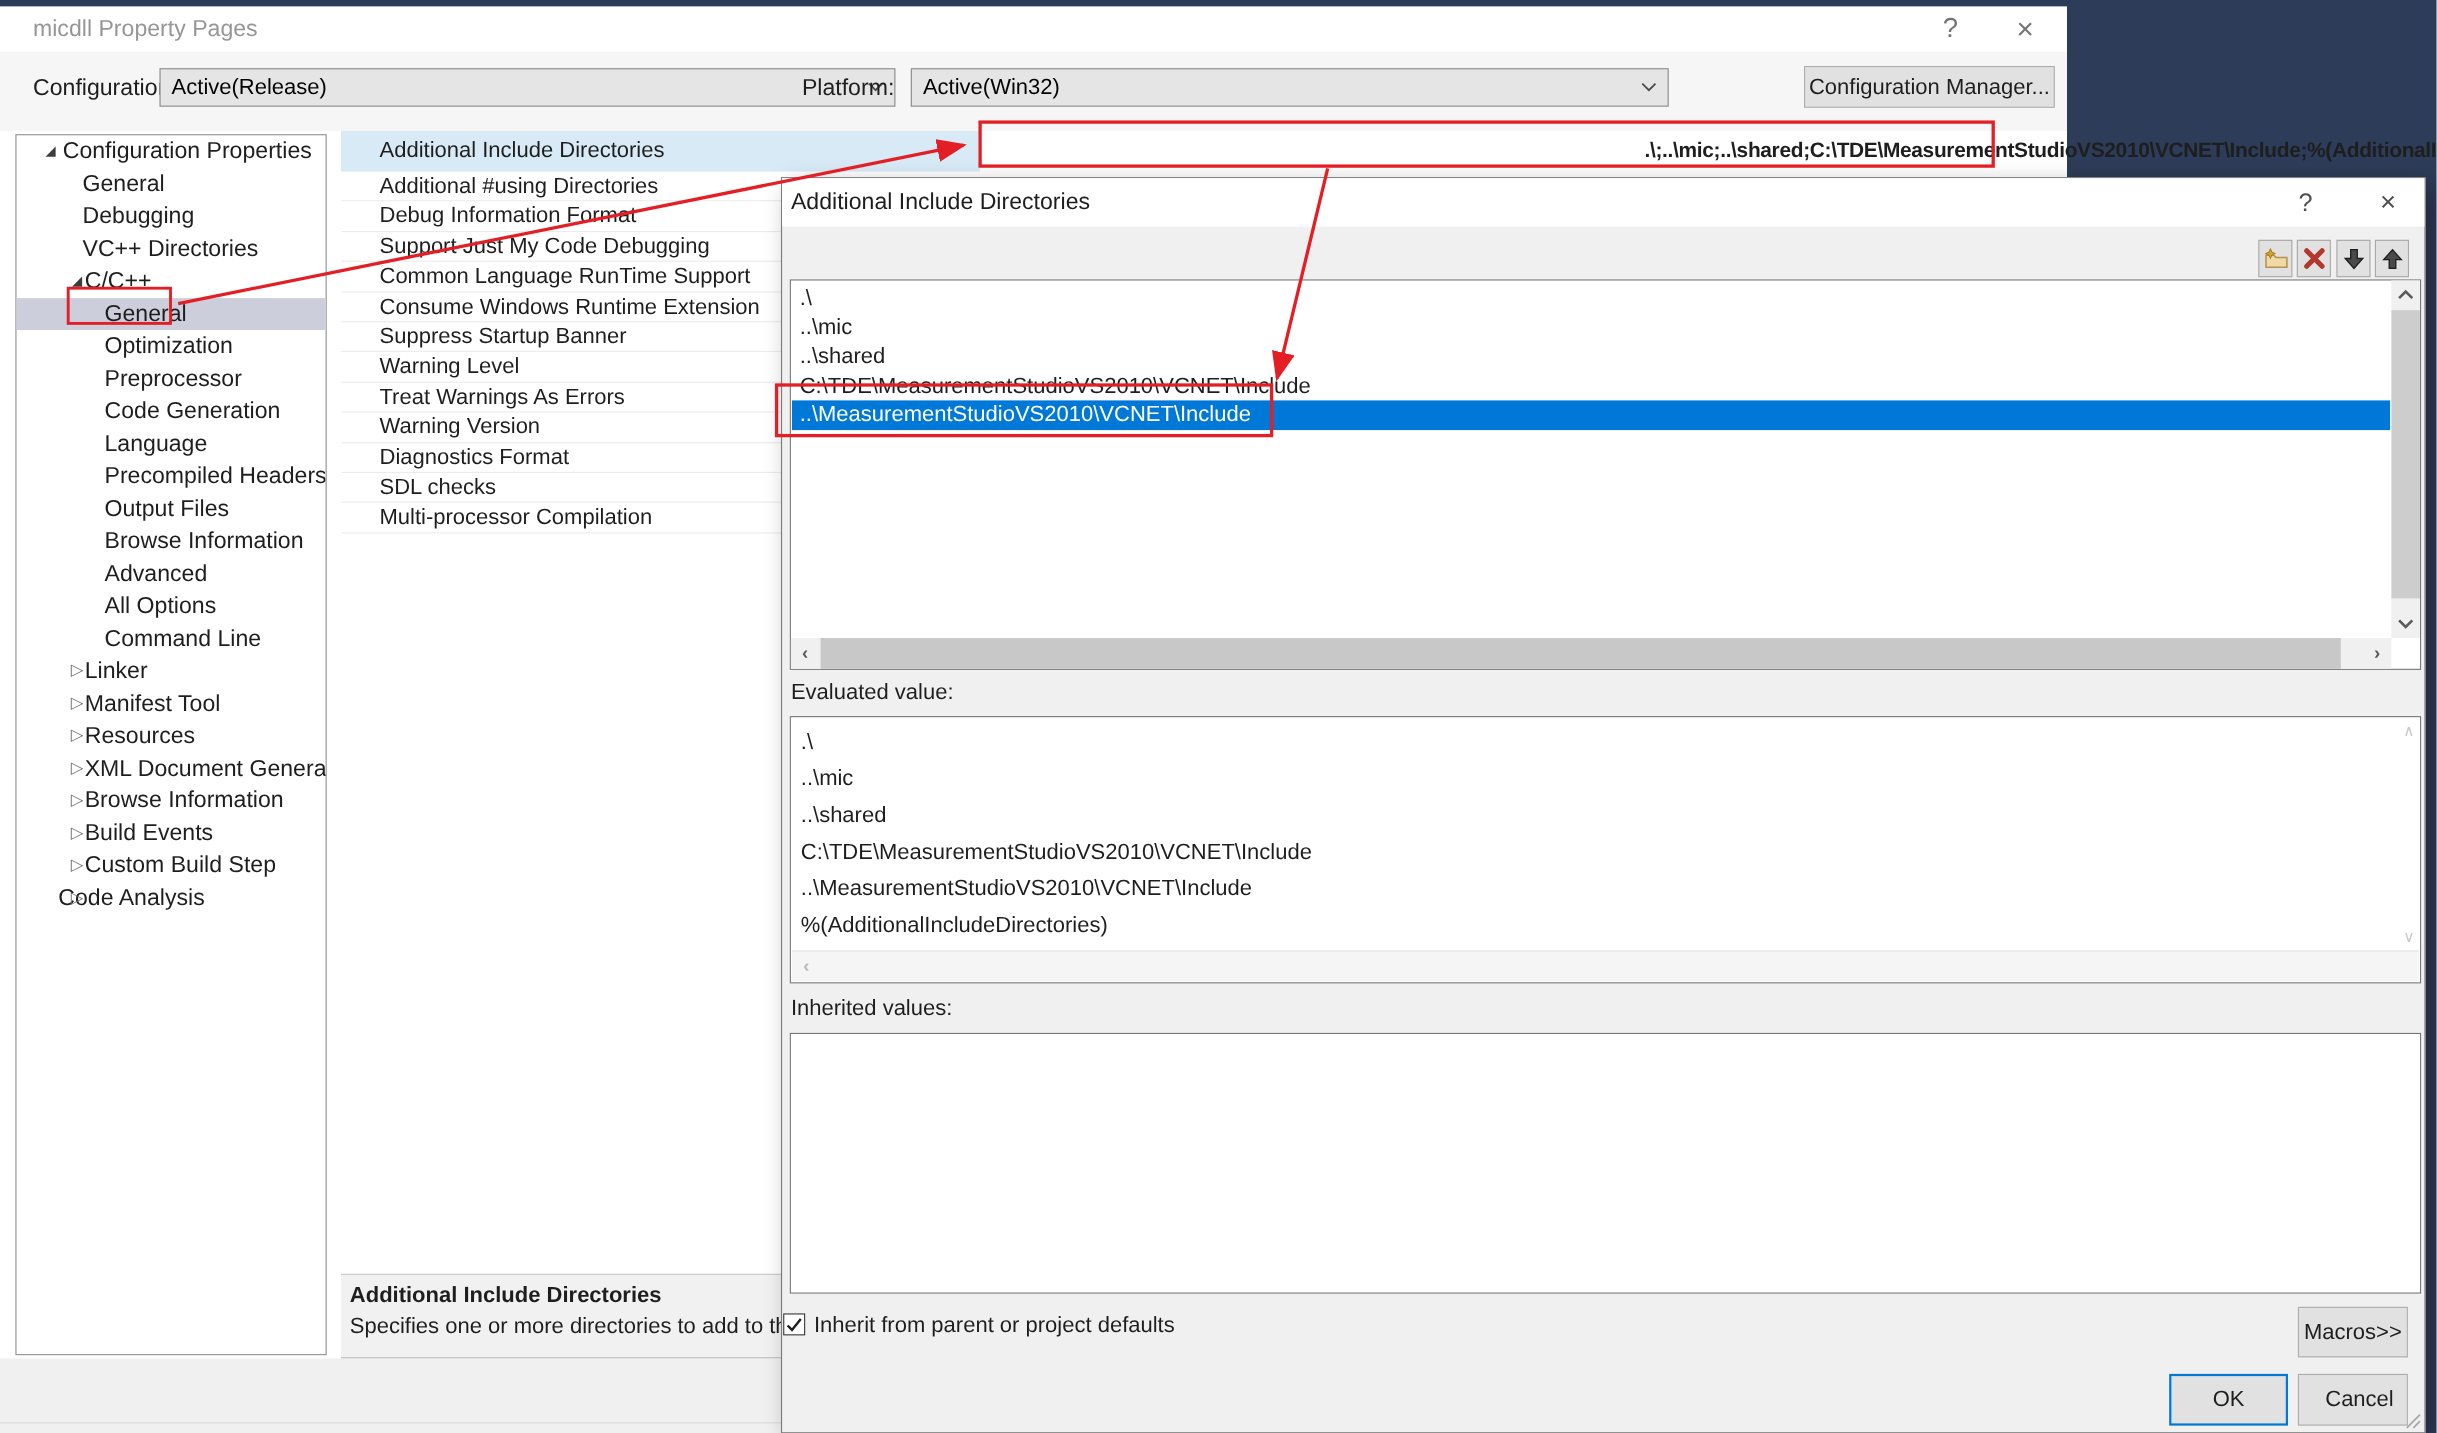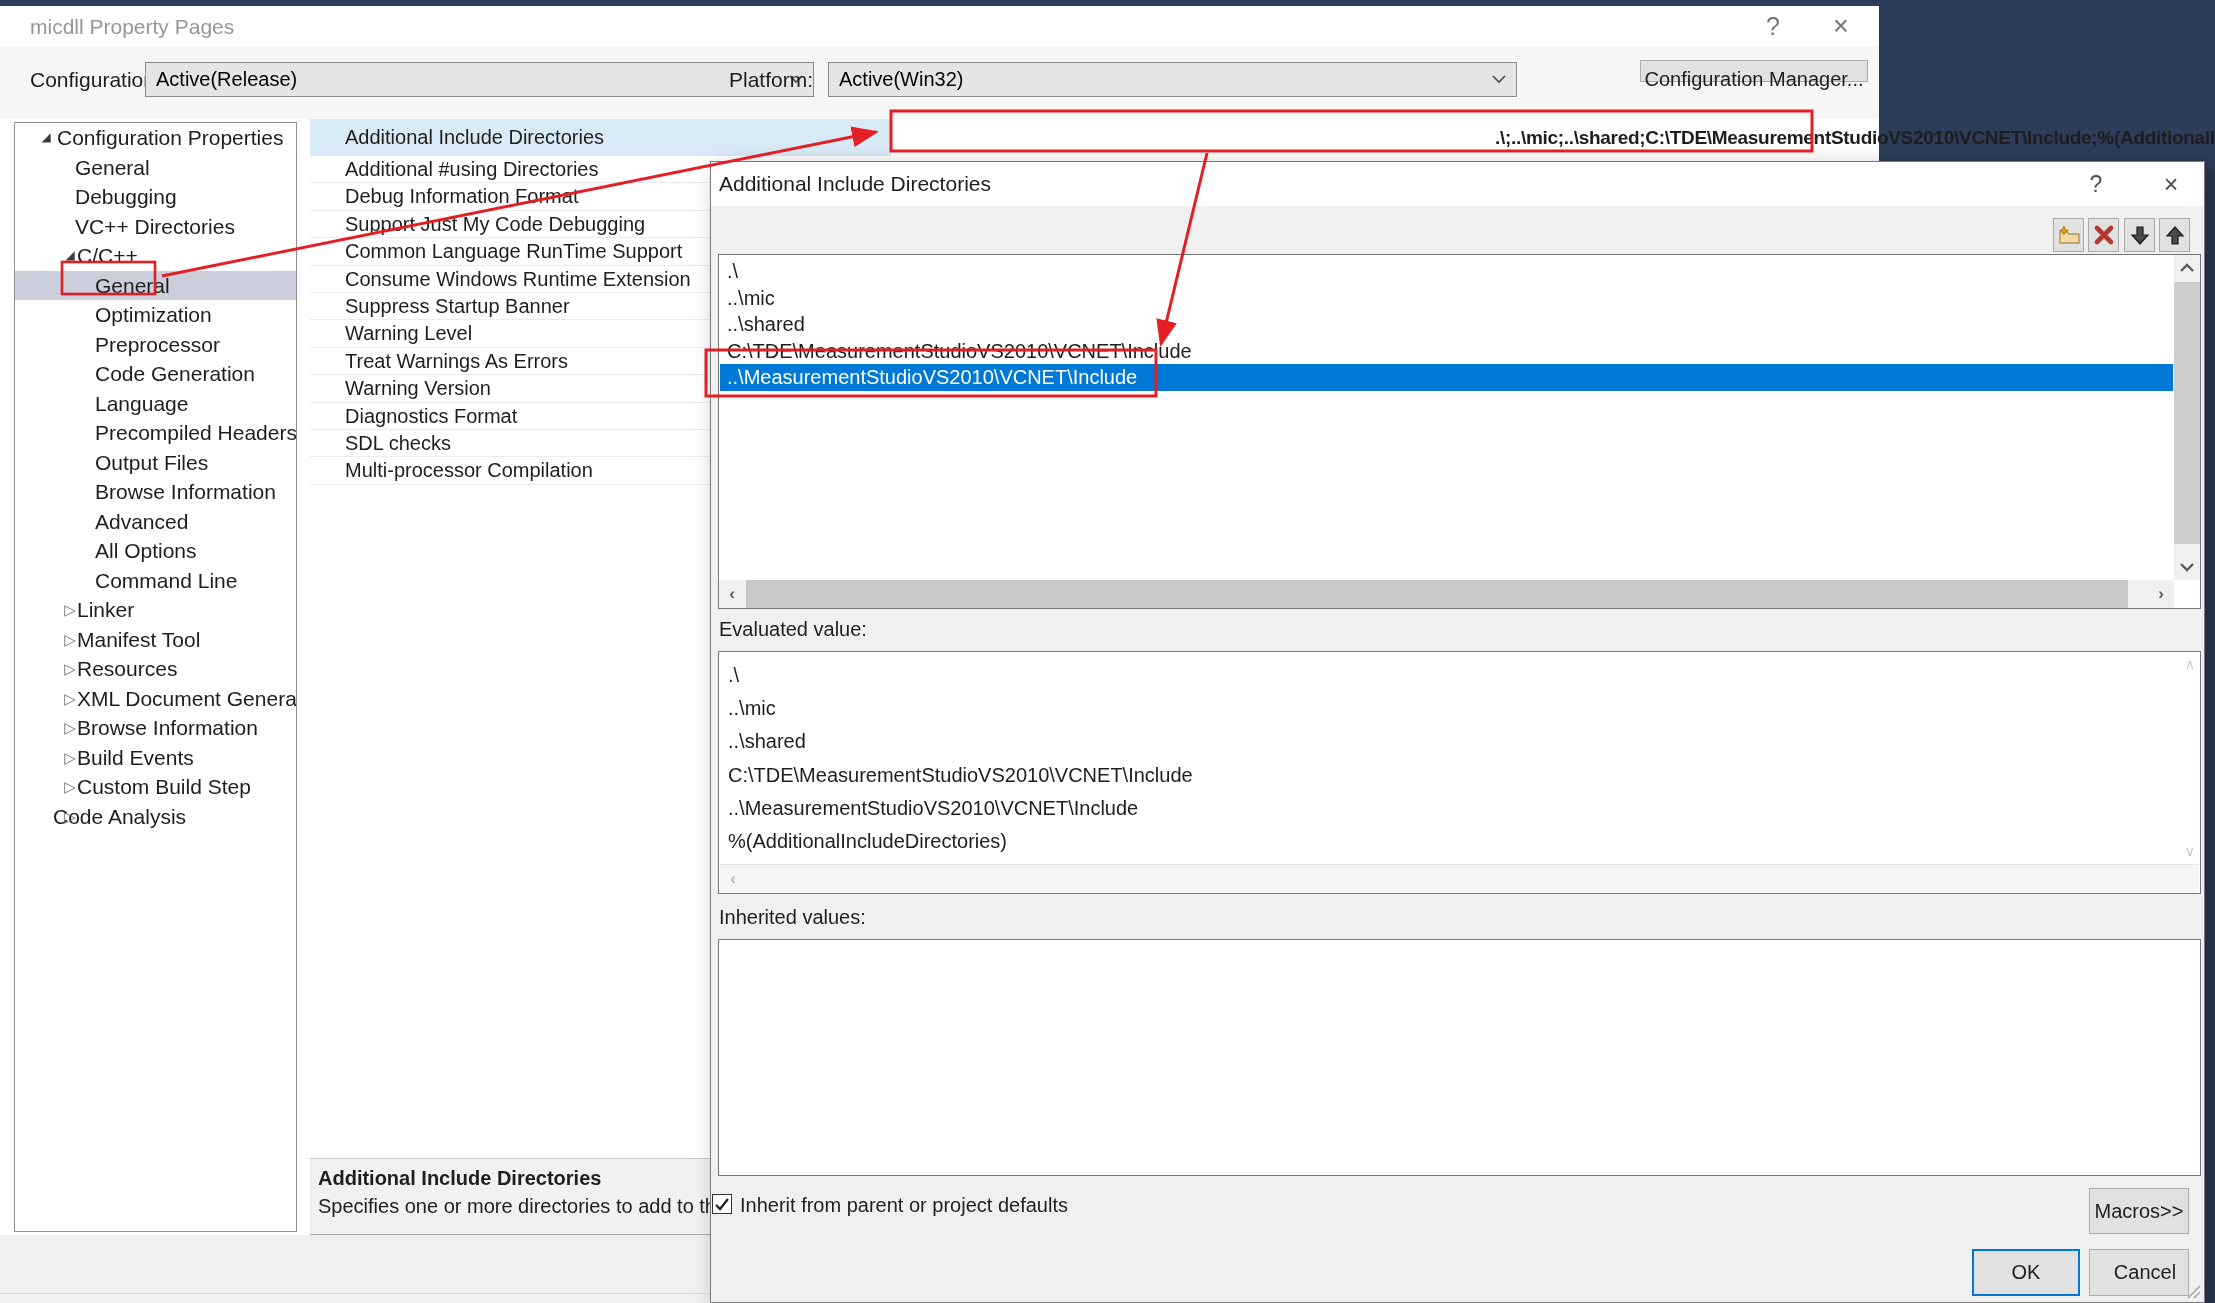--- a/index.html
+++ b/index.html
@@ -12,21 +12,21 @@
   .titlebar .title { position:absolute; left:30px; top:0; line-height:41px; font-size:21px; color:#969696; }
   .cap-btn { position:absolute; top:0; height:41px; width:46px; text-align:center; line-height:41px; font-size:25px; color:#757575; }
   .win-help { left:1750px; }
   .win-close { left:1818px; font-size:27px; }
 
   .config-row { position:absolute; left:0; top:41px; width:100%; height:72px; background:#f6f6f6; }
   .cfg-label { position:absolute; top:21px; font-size:21px; color:#1e1e1e; }
   .combo { position:absolute; top:15px; height:35px; background:#e5e5e5; border:1px solid #8a8a8a; font-size:20px; line-height:33px; padding-left:10px; color:#000; }
   .combo .chev { position:absolute; right:10px; top:12px; }
   .btn { background:#e1e1e1; border:1px solid #adadad; font-size:20px; color:#1e1e1e; text-align:center; }
-  .cm-btn { position:absolute; left:1640px; top:13px; width:228px; height:22px; line-height:36px; }
+  .cm-btn { position:absolute; left:1640px; top:13px; width:228px; height:38px; line-height:36px; }
 
   
   .tree-panel { position:absolute; left:14px; top:116px; width:283px; height:1110px; background:#fff; border:1px solid #8f8f8f; overflow:hidden; }
   .trow { position:relative; width:100%; height:29.5px; font-size:21px; line-height:29.5px; white-space:nowrap; }
   .trow.sel { background:#cccedb; }
   .tarr { position:absolute; top:0; width:18px; text-align:center; }
   .tarr.expanded { font-size:12px; color:#3c3c3c; }
   .tarr.collapsed { font-size:15px; color:#707070; }
   .tlabel { display:inline-block; }
 

